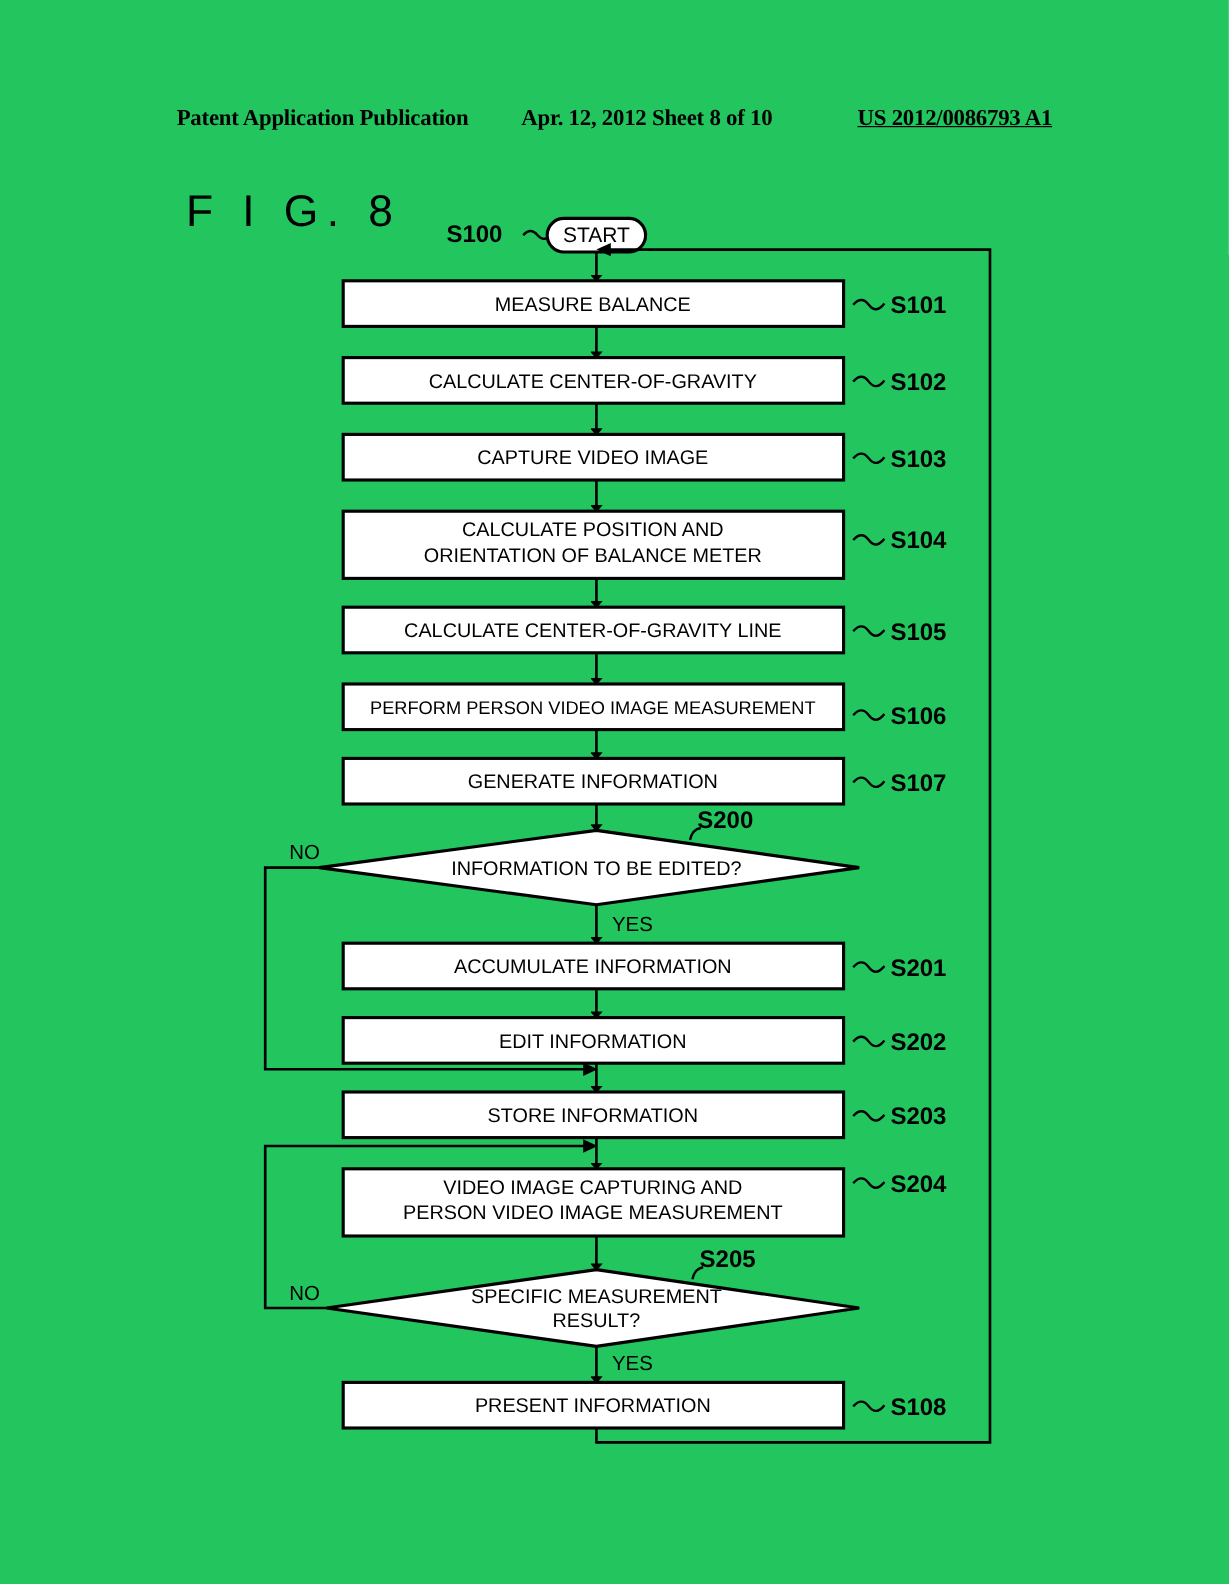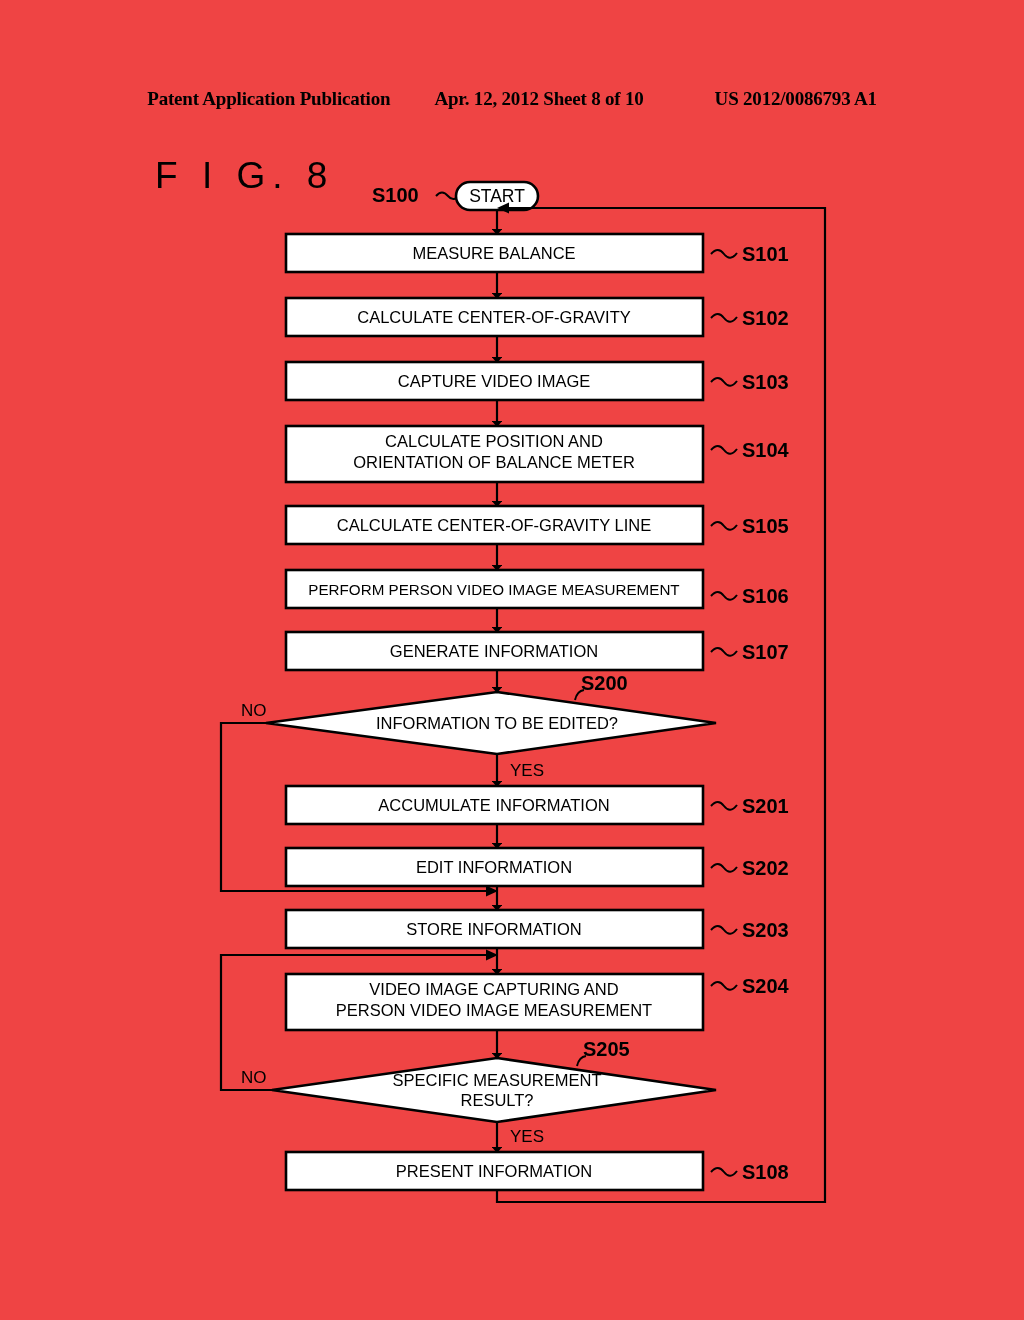--- a/index.html
+++ b/index.html
@@ -12,39 +12,39 @@
     height: 1320px;
     font-family: "Liberation Sans", sans-serif;
     color: #000000;
     position: relative;
     overflow: hidden;
   }
   #page {
     position: relative;
     width: 1024px;
     height: 1320px;
-    background: #ef4444;
+    background: #22c55e;
   }
   .hdr {
     position: absolute;
     top: 88px;
     left: 0;
     width: 1024px;
     display: flex;
     justify-content: center;
     align-items: baseline;
     font-family: "Liberation Serif", serif;
     font-weight: bold;
     font-size: 19px;
     letter-spacing: -0.2px;
     white-space: nowrap;
   }
   .hdr .h-pub { }
   .hdr .h-date { margin-left: 44px; }
-  .hdr .h-num { margin-left: 71px; }
+  .hdr .h-num { margin-left: 71px; text-decoration: underline; }
   .figtitle {
     position: absolute;
     left: 155px;
     top: 155px;
     font-family: "Liberation Sans", sans-serif;
     font-weight: normal;
     font-size: 37px;
     letter-spacing: 7px;
     white-space: nowrap;
   }

